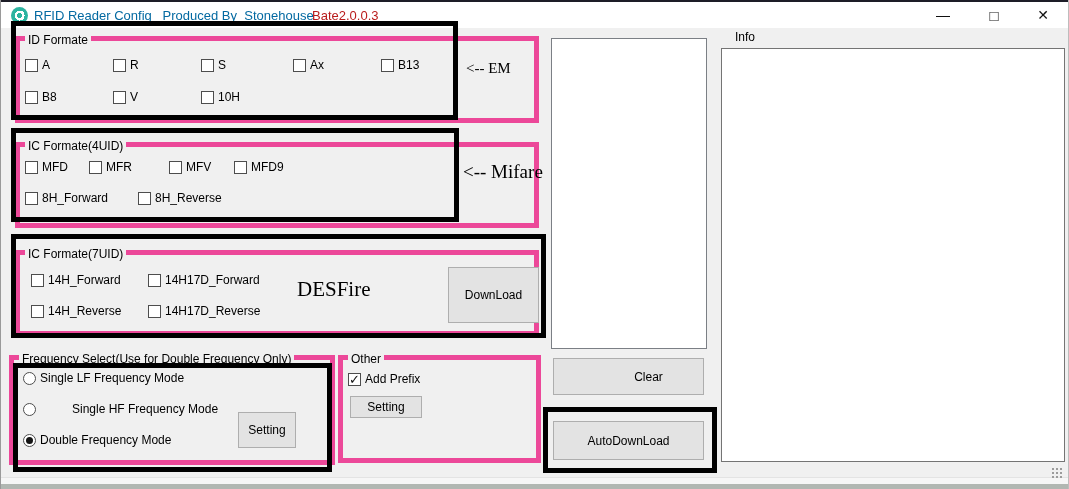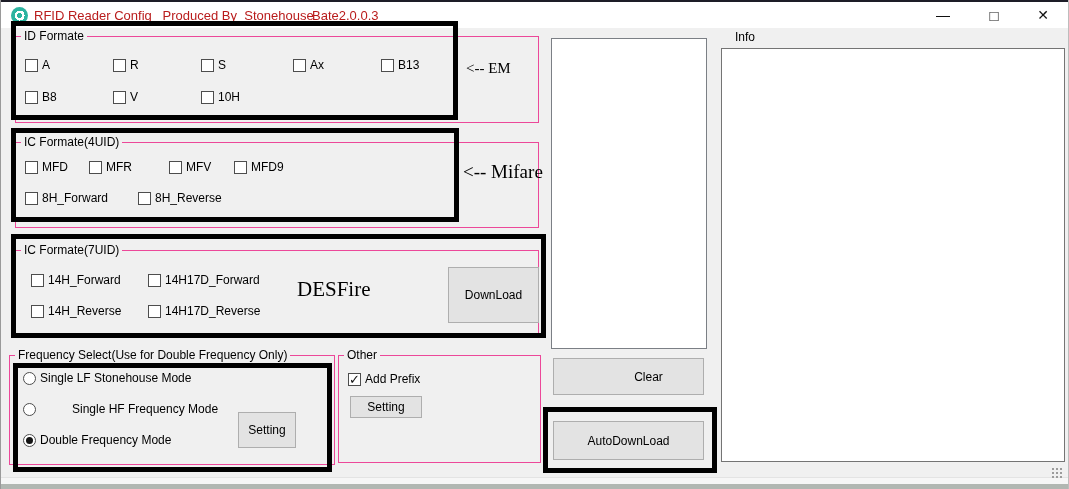--- a/index.html
+++ b/index.html
@@ -3,27 +3,27 @@
 <meta charset="utf-8">
 <style>
   * { box-sizing: border-box; margin: 0; padding: 0; }
   body { background: #c8c8c8; font-family: "Liberation Sans", sans-serif; }
   .window { position: relative; width: 1069px; height: 489px; background: #f0f0f0;
             overflow: hidden; border-left: 1px solid #9a9a9a; border-right: 1px solid #bdbdbd; }
   .topline { position: absolute; top: 0; left: 0; right: 0; height: 2px; background: #1d1d27; z-index: 3; }
   .titlebar { position: absolute; top: 2px; left: 0; right: 0; height: 26px; background: #ffffff; z-index: 2; }
   .app-icon { position: absolute; left: 10px; top: 5px; width: 17px; height: 17px; border-radius: 50%;
               background: radial-gradient(circle, #2bb3a0 0 2.5px, #ffffff 2.5px 5px, #2bb3a0 5px 8.5px); }
-  .title-text { position: absolute; left: 33px; top: 6px; font-size: 13px; color: #b91c1c; white-space: pre; }
+  .title-text { position: absolute; left: 33px; top: 6px; font-size: 13px; color: #0369a1; white-space: pre; }
   .version-text { position: absolute; left: 311px; top: 6px; font-size: 13px; color: #b91c1c; }
   .winbtn { position: absolute; top: 0; width: 44px; height: 26px; display: flex; align-items: center;
             justify-content: center; font-size: 14px; color: #111; cursor: default; }
   .winbtn.min { left: 920px; } .winbtn.max { left: 971px; font-size: 15px; } .winbtn.close { left: 1020px; }
 
-  .group { position: absolute; border: 1px solid #ec4899; }
+  .group { position: absolute; border: 5px solid #ec4899; }
   .group-title { position: absolute; top: -8px; left: 5px; background: #f0f0f0; padding: 0 3px;
                  font-size: 12px; color: #000; white-space: nowrap; }
 
   .cb, .radio { position: absolute; display: flex; align-items: center; gap: 4px; font-size: 12px; color: #000; }
   .cb .box { width: 13px; height: 13px; background: #fff; border: 1px solid #4d4d4d; flex: none; position: relative; }
   .cb.checked .box::after { content: "✓"; position: absolute; left: 0px; top: -2px; font-size: 13px; color: #111; }
   .radio .dot { width: 13px; height: 13px; background: #fff; border: 1px solid #4d4d4d; border-radius: 50%; flex: none; }
   .radio.selected .dot { position: relative; }
   .radio.selected .dot::after { content: ""; position: absolute; left: 2px; top: 2px; width: 7px; height: 7px;
                                 background: #141414; border-radius: 50%; }
@@ -156,21 +156,21 @@
   <div class="serif" style="left:296px; top:277px; font-size:21px;">DESFire</div>
   <div class="btn" style="left:447px; top:267px; width:91px; height:56px;">
     <span>DownLoad</span>
   </div>
 
   <div class="group" style="left:8px; top:355px; width:326px; height:110px;">
     <span class="group-title">Frequency Select(Use for Double Frequency Only)</span>
   </div>
   <div class="radio" style="left:22px; top:371px;">
     <span class="dot"></span>
-    <span>Single LF Stonehouse Mode</span>
+    <span>Single LF Frequency Mode</span>
   </div>
   <div class="radio" style="left:22px; top:402px;gap:36px;">
     <span class="dot"></span>
     <span>Single HF Frequency Mode</span>
   </div>
   <div class="radio selected" style="left:22px; top:433px;">
     <span class="dot"></span>
     <span>Double Frequency Mode</span>
   </div>
   <div class="btn" style="left:237px; top:412px; width:58px; height:36px;">

